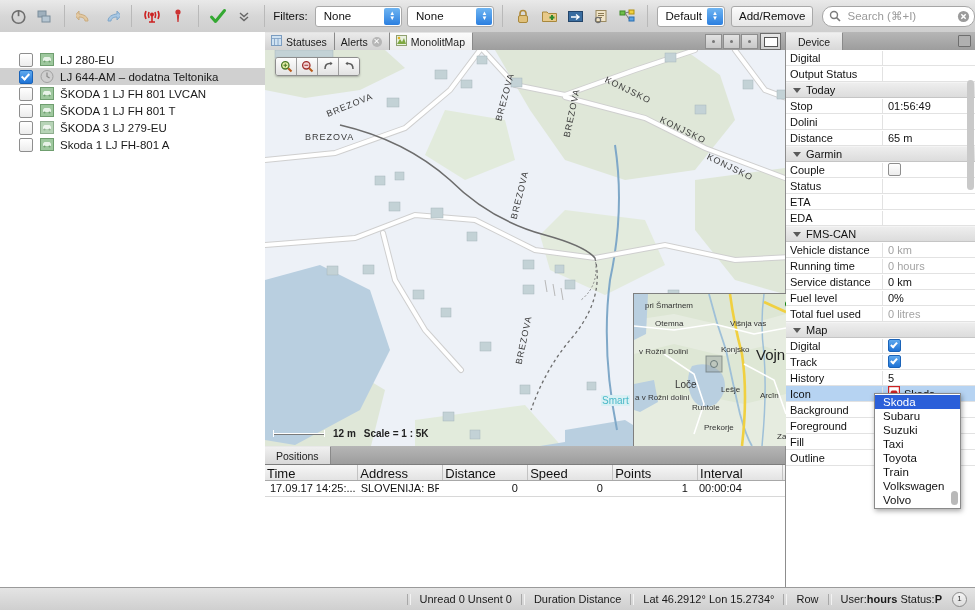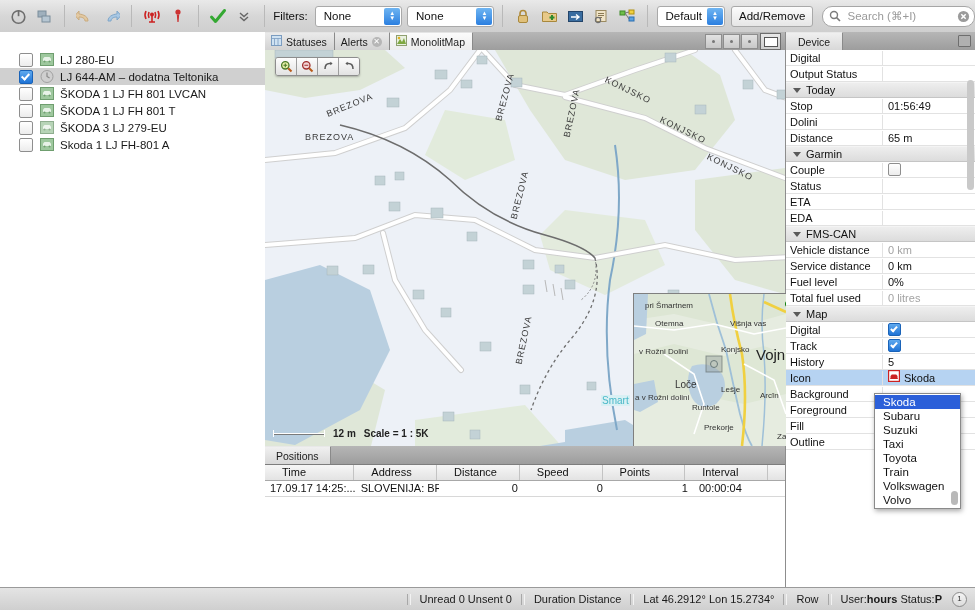--- a/index.html
+++ b/index.html
@@ -143,21 +143,21 @@
   .scalebar .bar:before{left:0;} .scalebar .bar:after{right:0;}
 
   
   .posarea{position:absolute;left:0;right:0;bottom:0;height:142px;background:#fff;}
   .postabbar{height:18px;background:linear-gradient(to bottom,#b6b6b6,#9d9d9d);display:flex;align-items:flex-end;
     border-bottom:1px solid #7d7d7d;}
   .postab{height:17px;padding:0 11px;display:flex;align-items:center;font-size:10.5px;color:#1b1b1b;
     background:linear-gradient(to bottom,#f0f0f0,#d8d8d8);border-right:1px solid #8a8a8a;border-top:1px solid #e8e8e8;}
   .gridhead{height:15px;display:flex;background:linear-gradient(to bottom,#f6f6f6,#e3e3e3);
     border-bottom:1px solid #a8a8a8;}
-  .gh{font-size:11px;color:#111;padding:1px 0 0 17px;border-right:1px solid #c3c3c3;
+  .gh{font-size:13px;color:#111;padding:1px 0 0 2px;border-right:1px solid #c3c3c3;
     overflow:hidden;white-space:nowrap;}
   .gridrow{height:15px;display:flex;border-bottom:1px solid #d8d8d8;}
   .gc{font-size:11px;color:#111;padding:1px 4px 0 5px;overflow:hidden;white-space:nowrap;}
   .gc.r2{text-align:right;padding-right:6px;}
 
   
   .rightpanel{position:absolute;right:0;top:32px;width:189px;bottom:22px;background:#fff;
     border-left:1px solid #8d8d8d;}
   .rtabbar{height:18px;background:linear-gradient(to bottom,#b6b6b6,#9d9d9d);display:flex;align-items:flex-end;
     position:relative;border-bottom:1px solid #7d7d7d;}
@@ -729,20 +729,24 @@
 
       <div class="pgroup">
         <span class="tri"></span>
         <span>FMS-CAN</span>
       </div>
       <div class="prow">
         <div class="pname">Vehicle distance</div>
         <div class="pval dim">0 km</div>
       </div>
       <div class="prow">
+        <div class="pname">Running time</div>
+        <div class="pval dim">0 hours</div>
+      </div>
+      <div class="prow">
         <div class="pname">Service distance</div>
         <div class="pval">0 km</div>
       </div>
       <div class="prow">
         <div class="pname">Fuel level</div>
         <div class="pval">0%</div>
       </div>
       <div class="prow">
         <div class="pname">Total fuel used</div>
         <div class="pval dim">0 litres</div>

